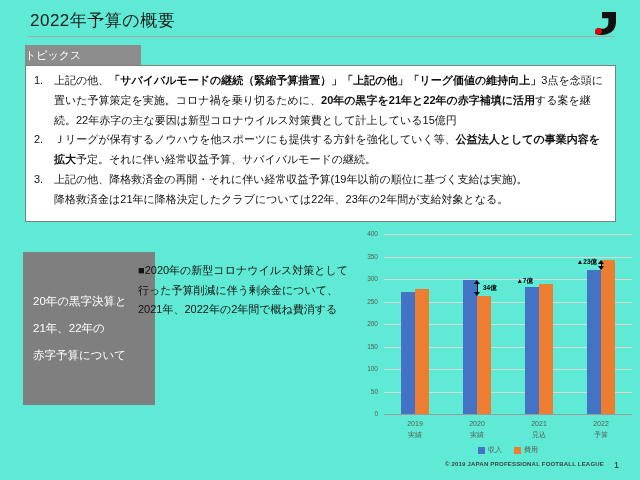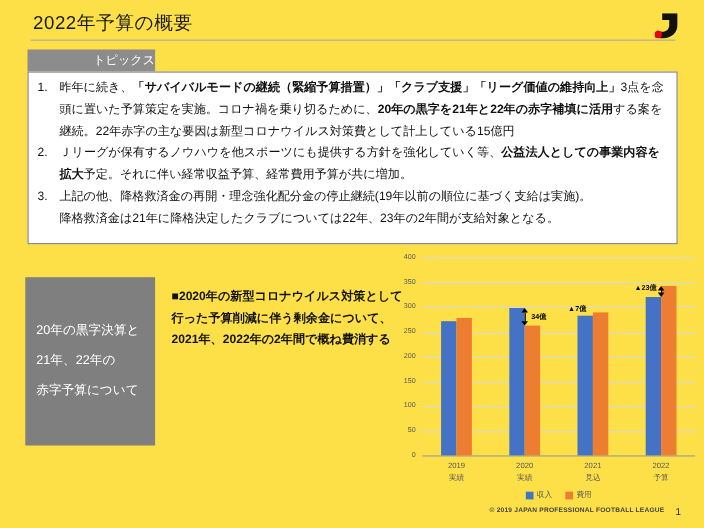--- a/index.html
+++ b/index.html
@@ -1,41 +1,41 @@
 <!DOCTYPE html>
 <html><head>
 <meta charset="utf-8">
 <style>
   html,body{margin:0;padding:0;background:#fff;}
-  .slide{position:relative;width:640px;height:480px;background:#fde047;overflow:hidden;
+  .slide{position:relative;width:640px;height:480px;background:#5eead4;overflow:hidden;
          font-family:"Liberation Sans","DejaVu Sans",sans-serif;color:#111;}
 
   
   .title{position:absolute;left:30px;top:9px;font-size:17px;font-weight:500;color:#1a1a1a;letter-spacing:0.5px;}
   .title-rule{position:absolute;left:28px;top:36px;width:586px;height:1px;background:#a9a9a9;}
   .logo{position:absolute;right:24px;top:12px;display:flex;align-items:flex-end;gap:2px;}
   .logo-text{font-size:13.5px;font-weight:800;color:#111;letter-spacing:0.6px;line-height:1.4;}
 
   
   .topics-badge{position:absolute;left:25px;top:45px;width:116px;height:20px;background:#8c8c8c;
-                color:#fff;font-size:11px;text-align:right;line-height:20px;}
+                color:#fff;font-size:11px;text-align:left;line-height:20px;}
   .topics-box{position:absolute;left:25px;top:65px;width:591px;height:157px;border:1.5px solid #7f7f7f;
               box-sizing:border-box;background:#fff;padding:5px 8px 4px 8px;}
   #topics-list{margin:0;padding:0;list-style:none;}
   .topic-item{display:flex;font-size:11px;line-height:1.8;color:#111;font-weight:500;}
   .topic-num{flex:0 0 20px;}
   .topic-text{flex:1;white-space:pre-line;}
   .topic-text b{font-weight:800;}
 
   
-  .summary-label{position:absolute;left:23px;top:252px;width:118px;height:153px;background:#7f7f7f;
+  .summary-label{position:absolute;left:23px;top:252px;width:132px;height:153px;background:#7f7f7f;
                  color:#fff;display:flex;align-items:center;box-sizing:border-box;padding-left:10px;
                  font-size:11.5px;line-height:2.35;white-space:pre-line;}
-  .summary-body{position:absolute;left:156px;top:261px;width:215px;font-size:11px;line-height:1.78;
-                color:#111;font-weight:700;}
+  .summary-body{position:absolute;left:138px;top:261px;width:215px;font-size:11px;line-height:1.78;
+                color:#111;font-weight:400;}
   .summary-bullet{margin:0;}
 
   
   #chart{position:absolute;left:356px;top:230px;width:284px;height:236px;}
   .gridline{position:absolute;height:1px;background:#d9d9d9;}
   .axis-line{background:#9b9b9b;}
   .ytick{position:absolute;font-size:6.5px;color:#595959;text-align:right;}
   .bar{position:absolute;}
   .xlabel{position:absolute;font-size:7px;color:#595959;text-align:center;line-height:1.55;}
   .ann-arrow{position:absolute;display:flex;flex-direction:column;align-items:center;width:6px;}
@@ -67,29 +67,29 @@
     </span>
   </div>
   <div class="title-rule"></div>
 
   <div class="topics-badge">トピックス</div>
 
   <div class="topics-box">
     <ol id="topics-list">
         <li class="topic-item">
           <span class="topic-num">1.</span>
-          <span class="topic-text"><span>昨年に続き、</span><b>「サバイバルモードの継続（緊縮予算措置）」「クラブ支援」「リーグ価値の維持向上」</b><span>3点を念頭に置いた予算策定を実施。コロナ禍を乗り切るために、</span><b>20年の黒字を21年と22年の赤字補填に活用</b><span>する案を継続。22年赤字の主な要因は新型コロナウイルス対策費として計上している15億円</span></span>
+          <span class="topic-text"><span>上記の他、</span><b>「サバイバルモードの継続（緊縮予算措置）」「上記の他」「リーグ価値の維持向上」</b><span>3点を念頭に置いた予算策定を実施。コロナ禍を乗り切るために、</span><b>20年の黒字を21年と22年の赤字補填に活用</b><span>する案を継続。22年赤字の主な要因は新型コロナウイルス対策費として計上している15億円</span></span>
         </li>
         <li class="topic-item">
           <span class="topic-num">2.</span>
-          <span class="topic-text"><span>Ｊリーグが保有するノウハウを他スポーツにも提供する方針を強化していく等、</span><b>公益法人としての事業内容を拡大</b><span>予定。それに伴い経常収益予算、経常費用予算が共に増加。</span></span>
+          <span class="topic-text"><span>Ｊリーグが保有するノウハウを他スポーツにも提供する方針を強化していく等、</span><b>公益法人としての事業内容を拡大</b><span>予定。それに伴い経常収益予算、サバイバルモードの継続。</span></span>
         </li>
         <li class="topic-item">
           <span class="topic-num">3.</span>
-          <span class="topic-text"><span>上記の他、降格救済金の再開・理念強化配分金の停止継続(19年以前の順位に基づく支給は実施)。
+          <span class="topic-text"><span>上記の他、降格救済金の再開・それに伴い経常収益予算(19年以前の順位に基づく支給は実施)。
 降格救済金は21年に降格決定したクラブについては22年、23年の2年間が支給対象となる。</span></span>
         </li>
       </ol>
   </div>
 
   <div class="summary-label">20年の黒字決算と
 21年、22年の
 赤字予算について</div>
 
   <div class="summary-body" id="summary-body">

